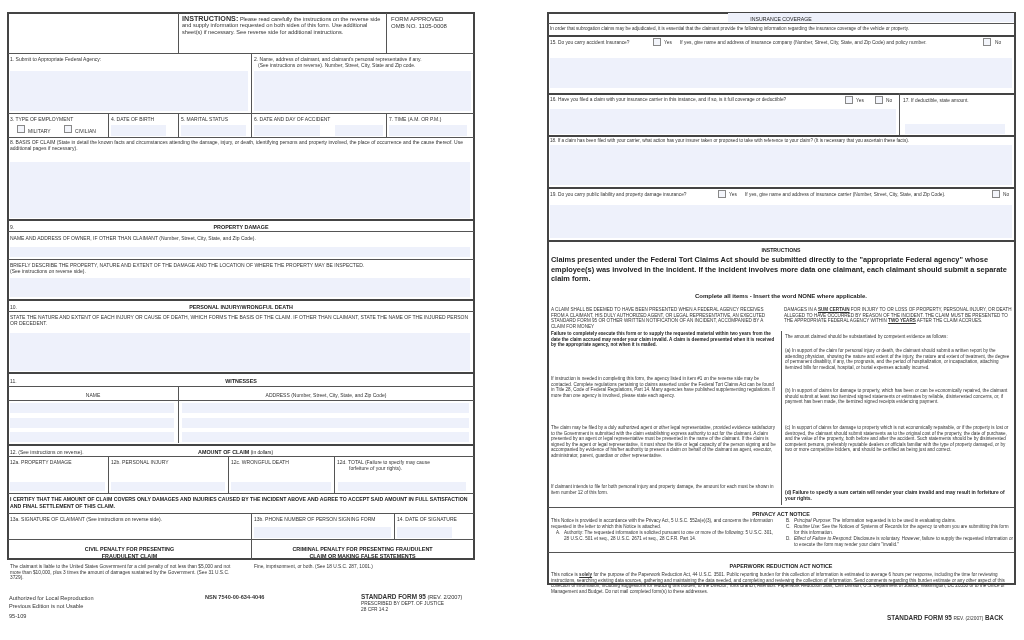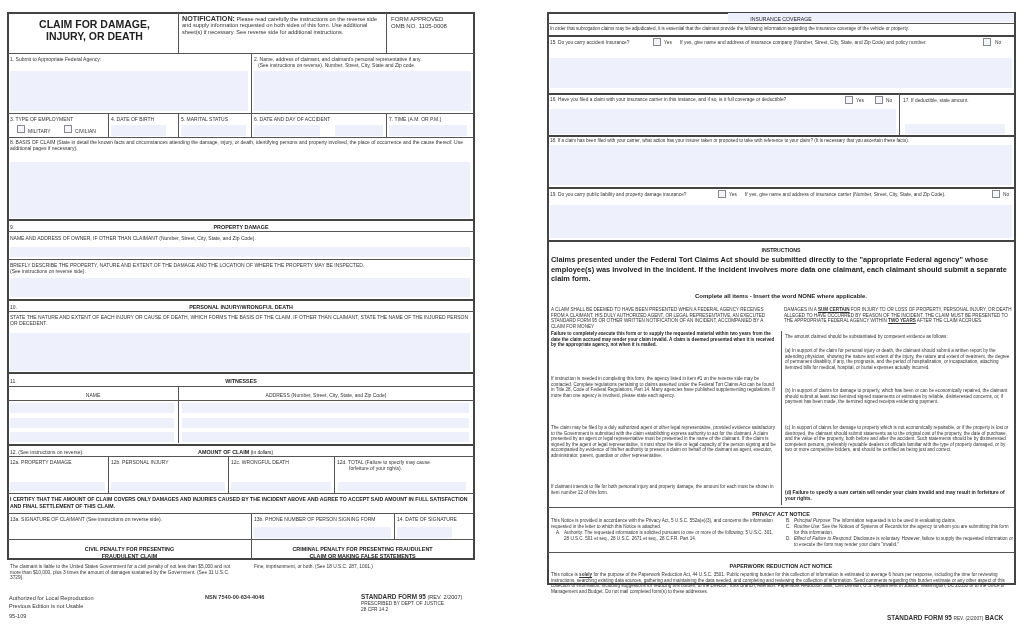--- a/index.html
+++ b/index.html
@@ -30,27 +30,23 @@
   .sf-bold { font-weight: bold; font-size: 6.4px; }
   .underline { text-decoration: underline; font-weight: bold; }
   .ital { font-style: italic; }
 </style>
 </head>
 <body>
 
 <div class="page" id="front">
   <div class="box" style="left:7px;top:12px;width:468px;height:548px;"></div>
 
-  <div class="title-main" style="left:12px;top:18px;width:165px;">
-    <div>CLAIM FOR DAMAGE,</div>
-    <div>INJURY, OR DEATH</div>
-  </div>
   <div class="vline" style="left:178px;top:13px;height:40px;"></div>
   <div class="abs wrap" style="left:182px;top:16px;width:200px;font-size:5.6px;line-height:6.4px;color:#333;">
-    <span class="instr-head">NOTIFICATION:</span>
+    <span class="instr-head">INSTRUCTIONS:</span>
     <span>Please read carefully the instructions on the reverse side and supply information requested on both sides of this form. Use additional sheet(s) if necessary. See reverse side for additional instructions.</span>
   </div>
   <div class="vline" style="left:386px;top:13px;height:40px;"></div>
   <div class="abs" style="left:391px;top:16px;font-size:6px;line-height:7px;color:#333;">
     <div>FORM APPROVED</div>
     <div>OMB NO. 1105-0008</div>
   </div>
   <div class="hline" style="left:8px;top:53px;width:466px;"></div>
 
   <div class="lbl" style="left:10px;top:56px;">1. Submit to Appropriate Federal Agency:</div>

